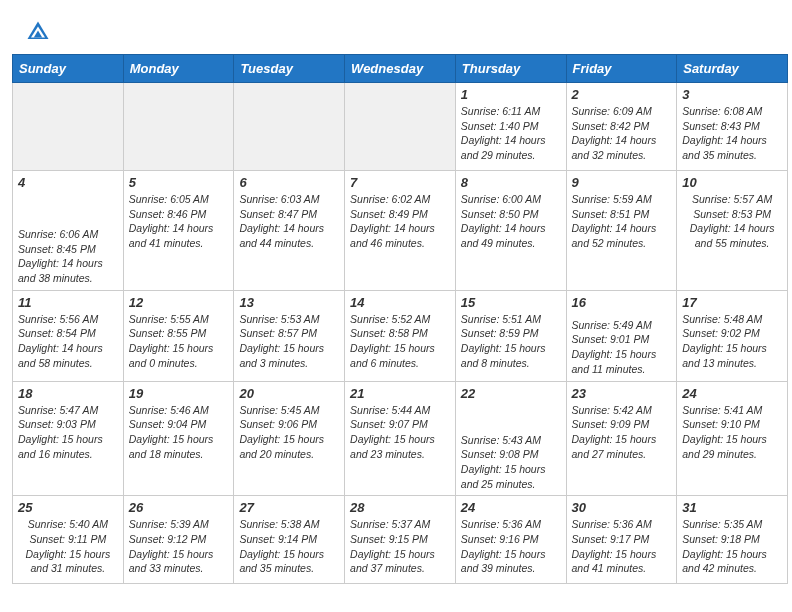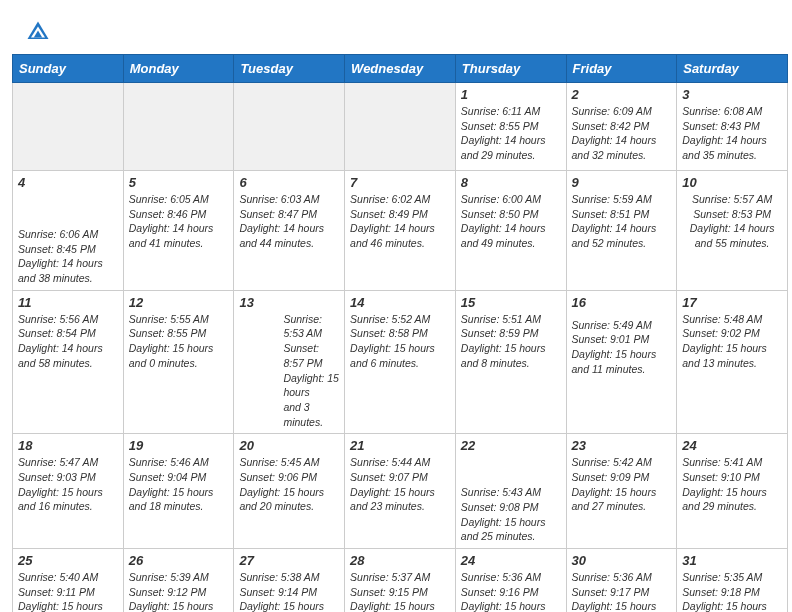--- a/index.html
+++ b/index.html
@@ -129,21 +129,21 @@
     </thead>
     <tbody id="calendar-body">
         <tr class="week">
           <td class="shaded"></td>
           <td class="shaded"></td>
           <td class="shaded"></td>
           <td class="shaded"></td>
           <td>
             <span class="day-number">1</span>
             <div class="day-info" style="white-space: pre-line;">Sunrise: 6:11 AM
-Sunset: 8:55 PM
+Sunset: 1:40 PM
 Daylight: 14 hours
 and 29 minutes.</div>
           </td>
           <td>
             <span class="day-number">2</span>
             <div class="day-info" style="white-space: pre-line;">Sunrise: 6:09 AM
 Sunset: 8:42 PM
 Daylight: 14 hours
 and 32 minutes.</div>
           </td>
@@ -216,21 +216,21 @@
           </td>
           <td>
             <span class="day-number">12</span>
             <div class="day-info" style="white-space: pre-line;">Sunrise: 5:55 AM
 Sunset: 8:55 PM
 Daylight: 15 hours
 and 0 minutes.</div>
           </td>
           <td>
             <span class="day-number">13</span>
-            <div class="day-info" style="white-space: pre-line; margin-left: 44px;">Sunrise: 5:53 AM
+            <div class="day-info" style="white-space: pre-line;">Sunrise: 5:53 AM
 Sunset: 8:57 PM
 Daylight: 15 hours
 and 3 minutes.</div>
           </td>
           <td>
             <span class="day-number">14</span>
             <div class="day-info" style="white-space: pre-line;">Sunrise: 5:52 AM
 Sunset: 8:58 PM
 Daylight: 15 hours
 and 6 minutes.</div>
@@ -304,21 +304,21 @@
             <span class="day-number">24</span>
             <div class="day-info" style="white-space: pre-line;">Sunrise: 5:41 AM
 Sunset: 9:10 PM
 Daylight: 15 hours
 and 29 minutes.</div>
           </td>
         </tr>
         <tr class="week">
           <td>
             <span class="day-number">25</span>
-            <div class="day-info" style="white-space: pre-line;">Sunrise: 5:40 AM
+            <div class="day-info" style="white-space: pre-line; text-align: center;">Sunrise: 5:40 AM
 Sunset: 9:11 PM
 Daylight: 15 hours
 and 31 minutes.</div>
           </td>
           <td>
             <span class="day-number">26</span>
             <div class="day-info" style="white-space: pre-line;">Sunrise: 5:39 AM
 Sunset: 9:12 PM
 Daylight: 15 hours
 and 33 minutes.</div>

